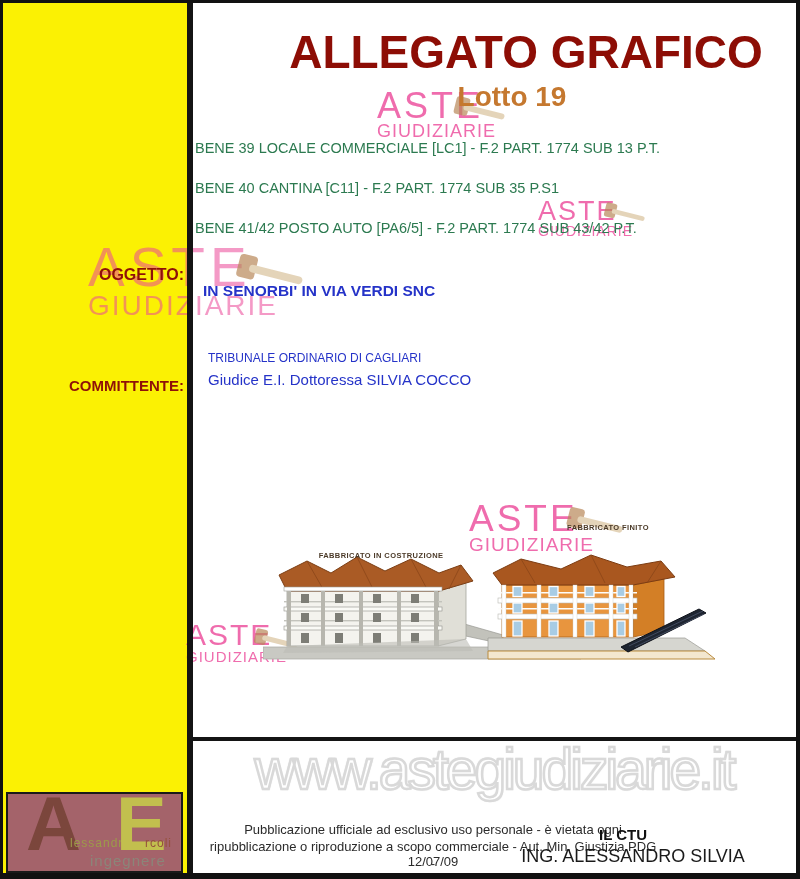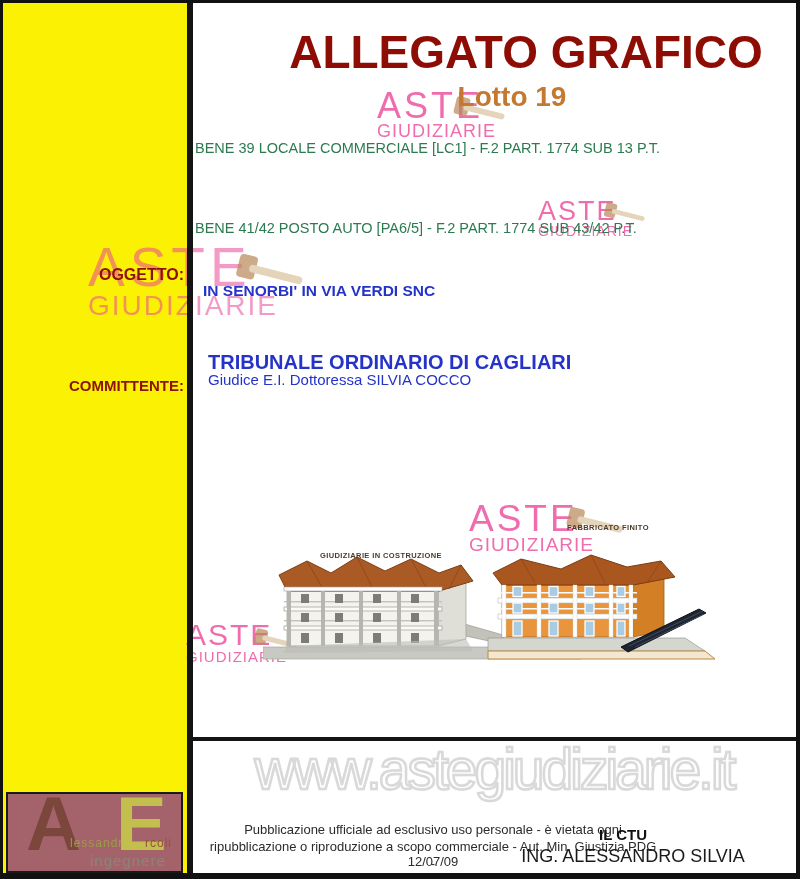--- a/index.html
+++ b/index.html
@@ -27,21 +27,21 @@
     font-size:28px; font-weight:bold; color:#c5782f; z-index:6;}
 
   
   .bene{position:absolute; left:192px; color:#2c7a50; font-size:14.5px; z-index:6; white-space:nowrap;}
   .bene1{top:137px;} .bene2{top:177px;} .bene3{top:217px;}
 
   
   .blue{color:#2533c8; z-index:6; position:absolute; white-space:nowrap;}
   .ogg1{left:200px; top:259px; font-size:15.5px; font-weight:bold;}
   .ogg2{left:200px; top:279px; font-size:15.5px; font-weight:bold;}
-  .trib1{left:205px; top:348px; font-size:20px; font-weight:bold;}
+  .trib1{left:205px; top:348px; font-size:12px; font-weight:normal;}
   .trib2{left:205px; top:368px; font-size:15px;}
 
   
   .wm{position:absolute; z-index:2; color:#ec4899; line-height:0.95; opacity:0.8;}
   .wm span{display:block;}
   .wm-a{left:374px; top:86px;}  .wm-a .t1{font-size:36px; letter-spacing:3px;} .wm-a .t2{font-size:18px; letter-spacing:1px;}
   .wm-b{left:535px; top:196px;} .wm-b .t1{font-size:27px; letter-spacing:2px;} .wm-b .t2{font-size:14px; letter-spacing:1px;}
   .wm-c{left:85px;  top:238px; opacity:0.55;} .wm-c .t1{font-size:55px; letter-spacing:5px;} .wm-c .t2{font-size:28px; letter-spacing:2px;}
   .wm-d{left:466px; top:498px;} .wm-d .t1{font-size:37px; letter-spacing:3px;} .wm-d .t2{font-size:19px; letter-spacing:1px;}
   .wm-e{left:183px; top:618px;} .wm-e .t1{font-size:30px; letter-spacing:2px;} .wm-e .t2{font-size:15px; letter-spacing:1px;}
@@ -133,30 +133,31 @@
       <div class="head"></div>
       <div class="handle"></div>
     </div>
 
   <div class="wm-url">www.astegiudiziarie.it</div>
 
   <div class="main-title">ALLEGATO GRAFICO</div>
   <div class="sub-title">Lotto 19</div>
 
   <div class="bene bene1">BENE 39 LOCALE COMMERCIALE [LC1] - F.2 PART. 1774 SUB 13 P.T.</div>
+  <div class="bene bene2">BENE 40 CANTINA  [C11] - F.2 PART. 1774 SUB 35 P.S1</div>
   <div class="bene bene3">BENE 41/42 POSTO AUTO  [PA6/5] - F.2 PART. 1774 SUB 43/42 P.T.</div>
 
   <div class="side-label lbl-oggetto">OGGETTO:</div>
   <div class="blue ogg2">IN SENORBI' IN VIA VERDI SNC</div>
 
   <div class="side-label lbl-committente">COMMITTENTE:</div>
   <div class="blue trib1">TRIBUNALE ORDINARIO DI CAGLIARI</div>
   <div class="blue trib2">Giudice E.I. Dottoressa SILVIA COCCO</div>
 
-  <div class="draw-label dl-left">GIUDIZIARIE IN COSTRUZIONE</div>
+  <div class="draw-label dl-left">FABBRICATO IN COSTRUZIONE</div>
   <div class="draw-label dl-right">FABBRICATO FINITO</div>
 
   <svg class="bsvg" width="480" height="130" viewBox="0 0 480 130">
 
     <polygon points="0,104 310,104 318,116 0,116" fill="#c9c9c3" stroke="#a6a6a0" stroke-width="0.7"></polygon>
 
     <polygon points="198,80 240,92 240,101 198,92" fill="#c2c2bb" stroke="#9a9a93" stroke-width="0.7"></polygon>
 
     <g>
       <polygon points="175,48 203,40 203,96 175,103" fill="#e0dfd7" stroke="#a4a49d" stroke-width="0.8"></polygon>

